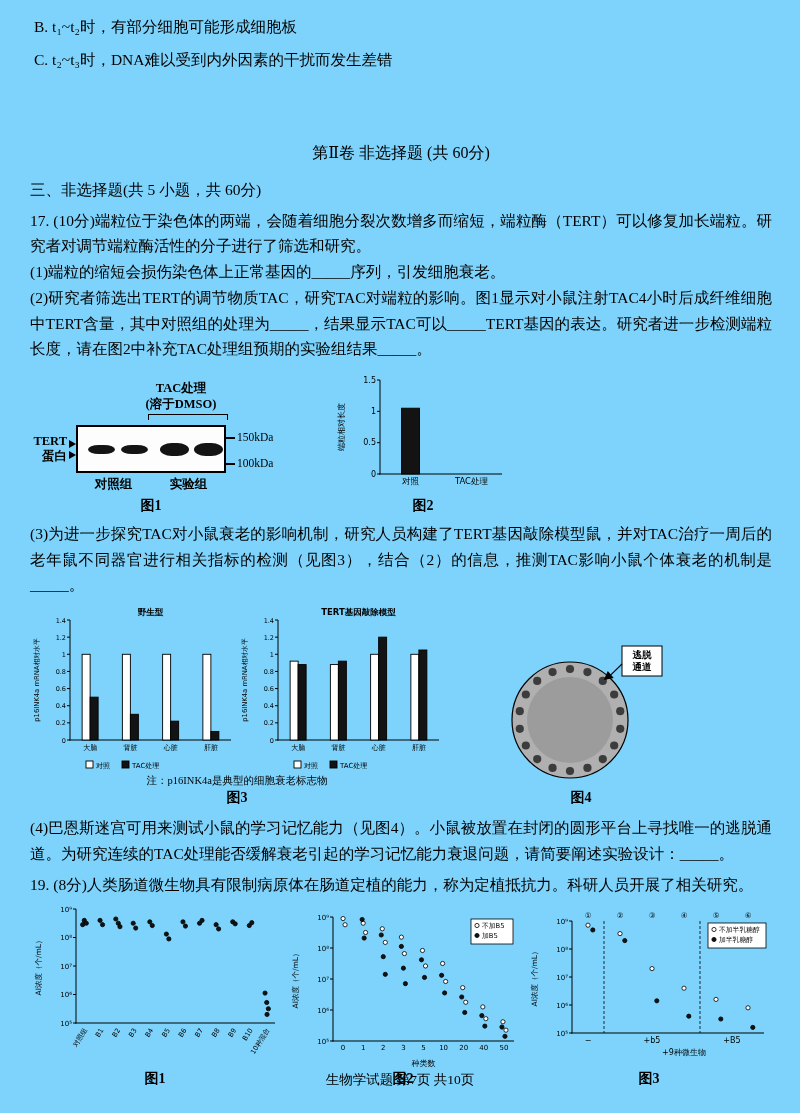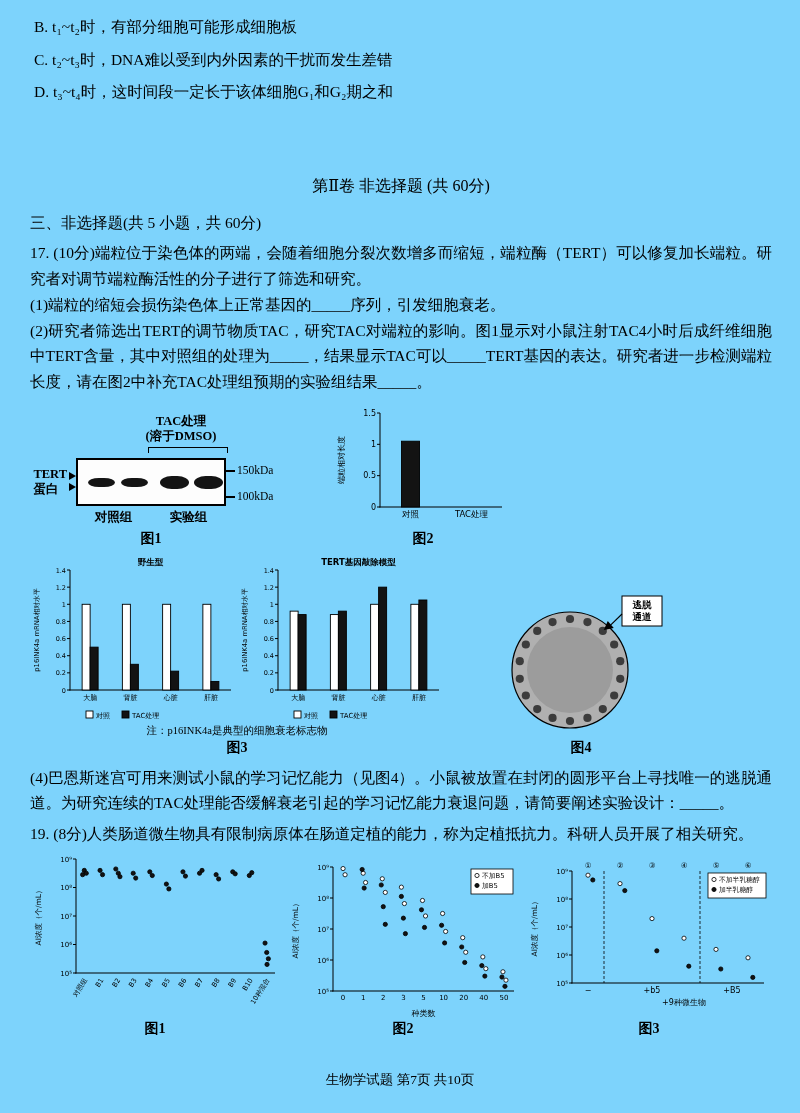--- a/index.html
+++ b/index.html
@@ -17,21 +17,21 @@
 .figcap{font-size:14px;font-weight:bold;text-align:center;margin-top:1px}
 svg{font-family:"DejaVu Sans","Liberation Sans",sans-serif;display:block}
 svg text{fill:#000}
 
 .blot{width:258px;font-size:12px;margin-left:2px}
 .blot-top{position:relative;height:44px}
 .blot-top-label{position:absolute;left:96px;top:0;width:106px;text-align:center;font-weight:bold;font-size:12.5px;line-height:1.25}
 .brace{position:absolute;left:116px;top:33px;width:80px;height:6px;border:1.5px solid #000;border-bottom:none}
 .blot-mid{display:flex;align-items:center}
 .blot-left{width:44px;display:flex;align-items:center;justify-content:flex-end;gap:2px}
-.blot-left .lbl{font-weight:bold;font-size:12.5px;text-align:left;line-height:1.2}
+.blot-left .lbl{font-weight:bold;font-size:12.5px;text-align:right;line-height:1.2}
 .arrows{display:flex;flex-direction:column;gap:3px}
 .tri{width:0;height:0;border-top:4px solid transparent;border-bottom:4px solid transparent;border-left:7px solid #000}
 .blot-box{width:150px;height:48px;border:2px solid #000;position:relative;background:#fdfdfd}
 .band{position:absolute;background:#141414;border-radius:50%/62%}
 .blot-markers{width:60px;height:48px;position:relative;font-size:11.5px}
 .mk{position:absolute;left:0;white-space:nowrap}
 .mk .tick{display:inline-block;width:9px;border-top:2px solid #000;vertical-align:middle;margin-right:2px}
 .blot-groups{margin-left:44px;width:150px;display:flex;font-size:12.5px;font-weight:bold;margin-top:3px}
 .blot-groups span{flex:1;text-align:center}
 .blot .figcap{margin-left:44px;width:150px;margin-top:4px}
@@ -39,21 +39,20 @@
 .footer{position:absolute;left:0;right:0;bottom:24px;text-align:center;font-size:13.5px}
 </style>
 </head>
 <body>
 
 <div class="page">
 
   <div>
     <p class="para option">B. t₁~t₂时，有部分细胞可能形成细胞板</p>
     <p class="para option">C. t₂~t₃时，DNA难以受到内外因素的干扰而发生差错</p>
-    <p class="para option">D. t₃~t₄时，这时间段一定长于该体细胞G₁和G₂期之和</p>
   </div>
 
   <p class="para part-title"><span class="b">第Ⅱ卷 非选择题 </span><span>(共 60分)</span></p>
 
   <p class="para subsection"><span class="b">三、非选择题</span><span>(共 5 小题，共 60分)</span></p>
 
   <p class="para stem">17. (10分)端粒位于染色体的两端，会随着细胞分裂次数增多而缩短，端粒酶（TERT）可以修复加长端粒。研究者对调节端粒酶活性的分子进行了筛选和研究。</p>
   <p class="para">(1)端粒的缩短会损伤染色体上正常基因的_____序列，引发细胞衰老。</p>
   <p class="para">(2)研究者筛选出TERT的调节物质TAC，研究TAC对端粒的影响。图1显示对小鼠注射TAC4小时后成纤维细胞中TERT含量，其中对照组的处理为_____，结果显示TAC可以_____TERT基因的表达。研究者进一步检测端粒长度，请在图2中补充TAC处理组预期的实验组结果_____。</p>
 
@@ -108,20 +107,21 @@
           <text x="48" y="14.5" text-anchor="end" font-size="8">1.5</text>
           <text x="16" y="59" text-anchor="middle" font-size="8" transform="rotate(-90 16 59)">端粒相对长度</text>
           <text x="82.5" y="116" text-anchor="middle" font-size="8.5">对照</text>
           <rect x="73.5" y="40.19999999999999" width="18" height="65.80000000000001" fill="#131313" stroke="#000" stroke-width="0.9"></rect>
           <text x="143.5" y="116" text-anchor="middle" font-size="8.5">TAC处理</text>
         </svg>
       <div class="figcap">图2</div>
     </div>
   </div>
 
+  <p class="para" style="margin-top:6px">(3)为进一步探究TAC对小鼠衰老的影响机制，研究人员构建了TERT基因敲除模型鼠，并对TAC治疗一周后的老年鼠不同器官进行相关指标的检测（见图3），结合（2）的信息，推测TAC影响小鼠个体衰老的机制是_____。</p>
 
   <div class="figrow" style="margin-top:6px">
     <div class="figblock">
       <div style="display:flex">
         <svg width="206" height="168">
             <line x1="40" y1="16" x2="40" y2="136.5" stroke="#000"></line>
             <line x1="39.5" y1="136" x2="201" y2="136" stroke="#000"></line>
             <line x1="37" y1="136" x2="40" y2="136" stroke="#000"></line>
             <text x="36" y="138.5" text-anchor="end" font-size="6.5">0</text>
             <line x1="37" y1="118.85714285714286" x2="40" y2="118.85714285714286" stroke="#000"></line>

